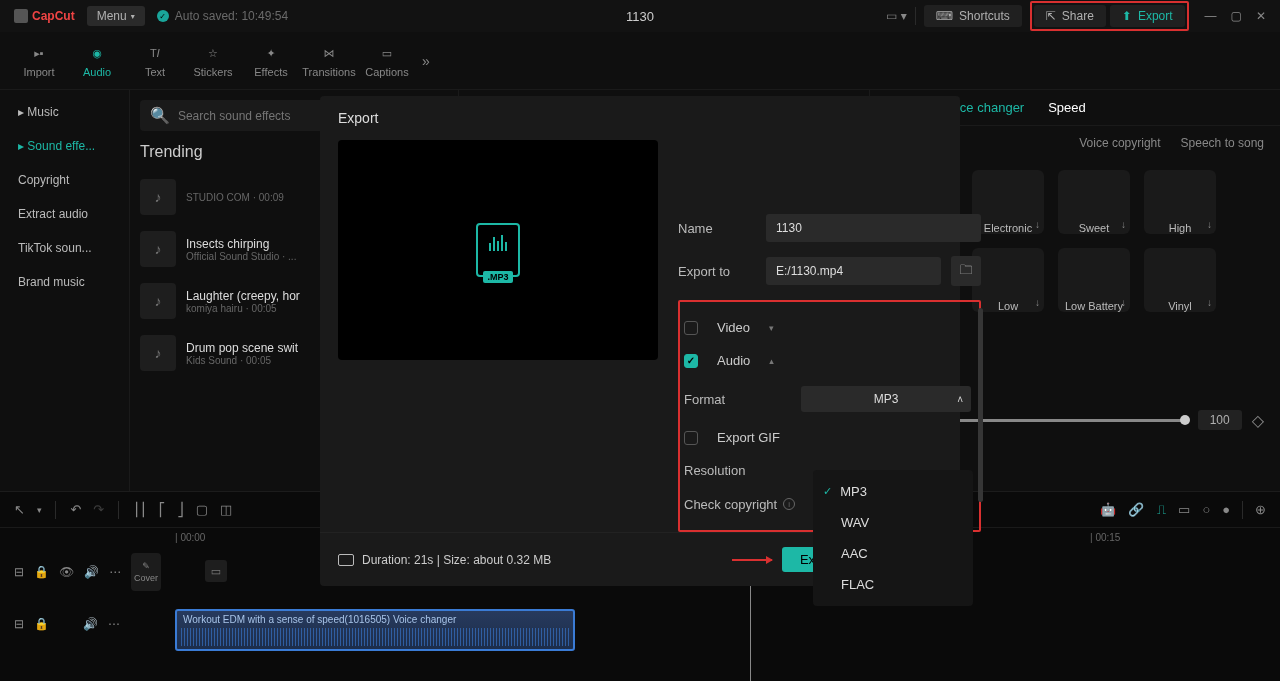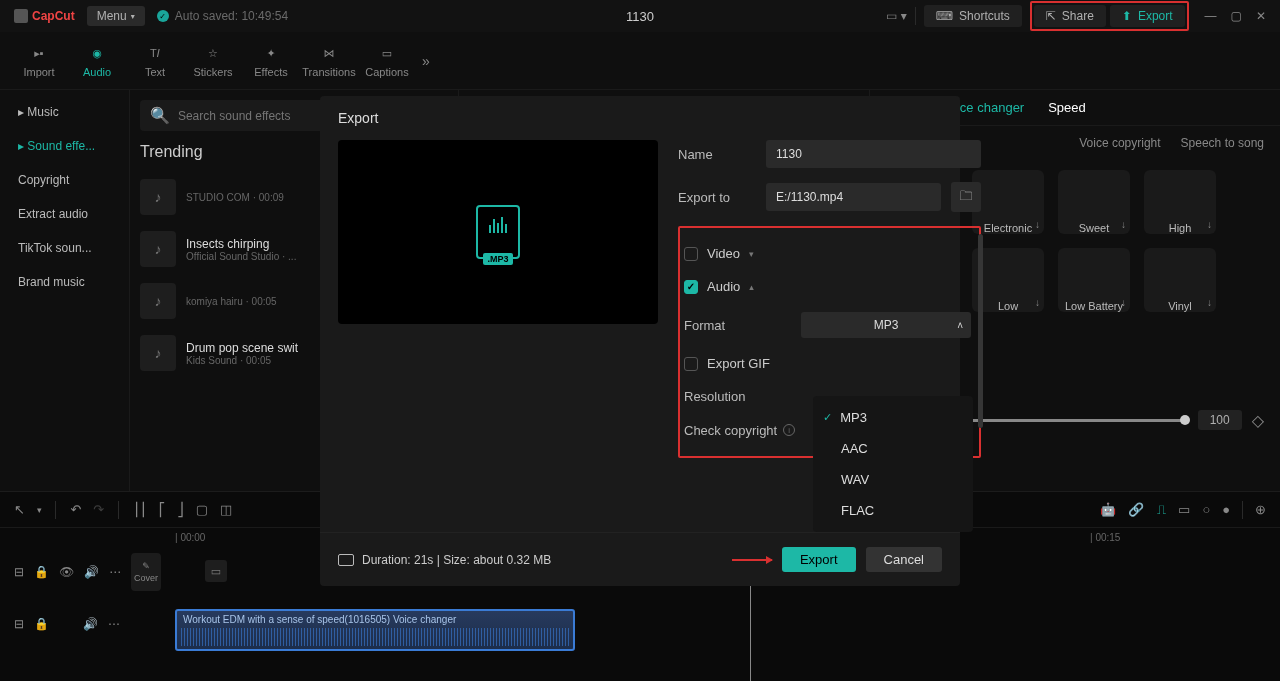--- a/index.html
+++ b/index.html
@@ -82,32 +82,32 @@
 .video-placeholder { position: absolute; top: 14px; left: 30px; width: 22px; height: 22px; background: #1e1e1e; border-radius: 3px; display: flex; align-items: center; justify-content: center; color: #777; font-size: 11px; }
 .audio-clip { position: absolute; top: 63px; left: 0; width: 400px; height: 42px; background: linear-gradient(180deg, #273a5d 0%, #1c2d4a 100%); border: 2px solid #3a7bd5; border-radius: 3px; overflow: hidden; }
 .audio-clip-label { font-size: 10px; color: #a8c4e8; padding: 3px 6px; white-space: nowrap; }
 .waveform { height: 18px; background: repeating-linear-gradient(90deg, #3a7bd5 0, #3a7bd5 1px, transparent 1px, transparent 3px); margin: 0 4px; opacity: 0.6; }
 .playhead { position: absolute; left: 575px; top: 0; bottom: 0; width: 1px; background: #888; }
 
 
 .export-modal { position: absolute; left: 320px; top: 96px; width: 640px; height: 490px; background: #1a1a1a; border-radius: 4px; z-index: 50; display: flex; flex-direction: column; }
 .export-header { padding: 14px 18px; font-size: 14px; color: #ddd; font-weight: 500; }
 .export-body { flex: 1; display: flex; padding: 0 18px; gap: 20px; }
-.export-preview { width: 320px; height: 184px; background: #000; border-radius: 4px; display: flex; align-items: center; justify-content: center; }
+.export-preview { width: 320px; height: 220px; background: #000; border-radius: 4px; display: flex; align-items: center; justify-content: center; }
 .mp3-icon { width: 44px; height: 54px; border: 2px solid #1db8a6; border-radius: 4px; display: flex; flex-direction: column; align-items: center; justify-content: flex-end; position: relative; }
 .mp3-bars { display: flex; gap: 2px; align-items: flex-end; position: absolute; top: 10px; }
 .mp3-bars span { width: 2px; background: #1db8a6; }
 .mp3-label { background: #1db8a6; color: #000; font-size: 9px; font-weight: 700; padding: 1px 4px; border-radius: 2px; margin-bottom: -8px; }
-.export-settings { flex: 1; display: flex; flex-direction: column; gap: 14px; font-size: 13px; color: #bbb; position: relative; }
+.export-settings { flex: 1; display: flex; flex-direction: column; gap: 14px; font-size: 13px; color: #bbb; position: relative; justify-content: flex-end; }
 .setting-row { display: flex; align-items: center; gap: 10px; }
 .setting-label { width: 78px; color: #bbb; }
 .setting-input { flex: 1; background: #2a2a2a; border: none; padding: 7px 10px; border-radius: 3px; color: #ddd; font-size: 12px; }
 .folder-btn { width: 30px; height: 30px; background: #2a2a2a; border-radius: 3px; display: flex; align-items: center; justify-content: center; }
 .highlight-export-section { border: 2px solid #d93030; border-radius: 2px; padding: 18px 8px 18px 4px; display: flex; flex-direction: column; gap: 18px; position: relative; }
-.check-row { display: flex; align-items: center; gap: 9px; }
+.check-row { display: flex; align-items: center; gap: 19px; }
 .checkbox { width: 14px; height: 14px; border: 1.5px solid #555; border-radius: 3px; display: inline-flex; align-items: center; justify-content: center; }
 .checkbox.checked { background: #1db8a6; border-color: #1db8a6; }
 .checkbox.checked::after { content: "✓"; color: #000; font-size: 10px; font-weight: 700; }
 .section-title { color: #ccc; font-weight: 500; }
 .format-select { background: #2a2a2a; padding: 6px 10px; border-radius: 3px; display: flex; align-items: center; justify-content: center; position: relative; width: 170px; margin-left: auto; font-size: 12px; color: #ddd; font-weight: 500; }
 .format-select .caret { position: absolute; right: 8px; font-size: 10px; }
 .dropdown { position: absolute; right: 6px; top: 168px; width: 160px; background: #151515; border-radius: 4px; padding: 6px 0; z-index: 60; }
 .dropdown-item { padding: 8px 14px; font-size: 13px; color: #ddd; cursor: pointer; display: flex; align-items: center; gap: 8px; font-weight: 500; }
 .dropdown-item.selected::before { content: "✓"; color: #1db8a6; font-size: 11px; margin-left: -4px; }
 .dropdown-item:not(.selected) { padding-left: 28px; }
@@ -223,20 +223,21 @@
     <div class="sound-item">
         <div class="sound-thumb">♪</div>
         <div class="sound-info">
           <div class="sound-title">Insects chirping</div>
           <div class="sound-meta">Official Sound Studio · ...</div>
         </div>
       </div>
     <div class="sound-item">
         <div class="sound-thumb">♪</div>
         <div class="sound-info">
+          <div class="sound-title">Laughter (creepy, hor</div>
           <div class="sound-meta">komiya hairu · 00:05</div>
         </div>
       </div>
     <div class="sound-item">
         <div class="sound-thumb">♪</div>
         <div class="sound-info">
           <div class="sound-title">Drum pop scene swit</div>
           <div class="sound-meta">Kids Sound · 00:05</div>
         </div>
       </div>
@@ -433,22 +434,22 @@
         <div class="setting-row" style="justify-content:space-between">
           <div style="display:flex;align-items:center;gap:6px">
             <span>Check copyright</span>
             <span class="info-icon">i</span>
           </div>
           <div class="toggle"></div>
         </div>
 
         <div class="dropdown">
           <div class="dropdown-item selected">MP3</div>
+          <div class="dropdown-item">WAV</div>
           <div class="dropdown-item">AAC</div>
-          <div class="dropdown-item">WAV</div>
           <div class="dropdown-item">FLAC</div>
         </div>
       </div>
     </div>
   </div>
   <div class="export-footer">
     <div class="duration-info">
       <span class="film-icon"></span>
       <span>Duration: 21s | Size: about 0.32 MB</span>
     </div>

